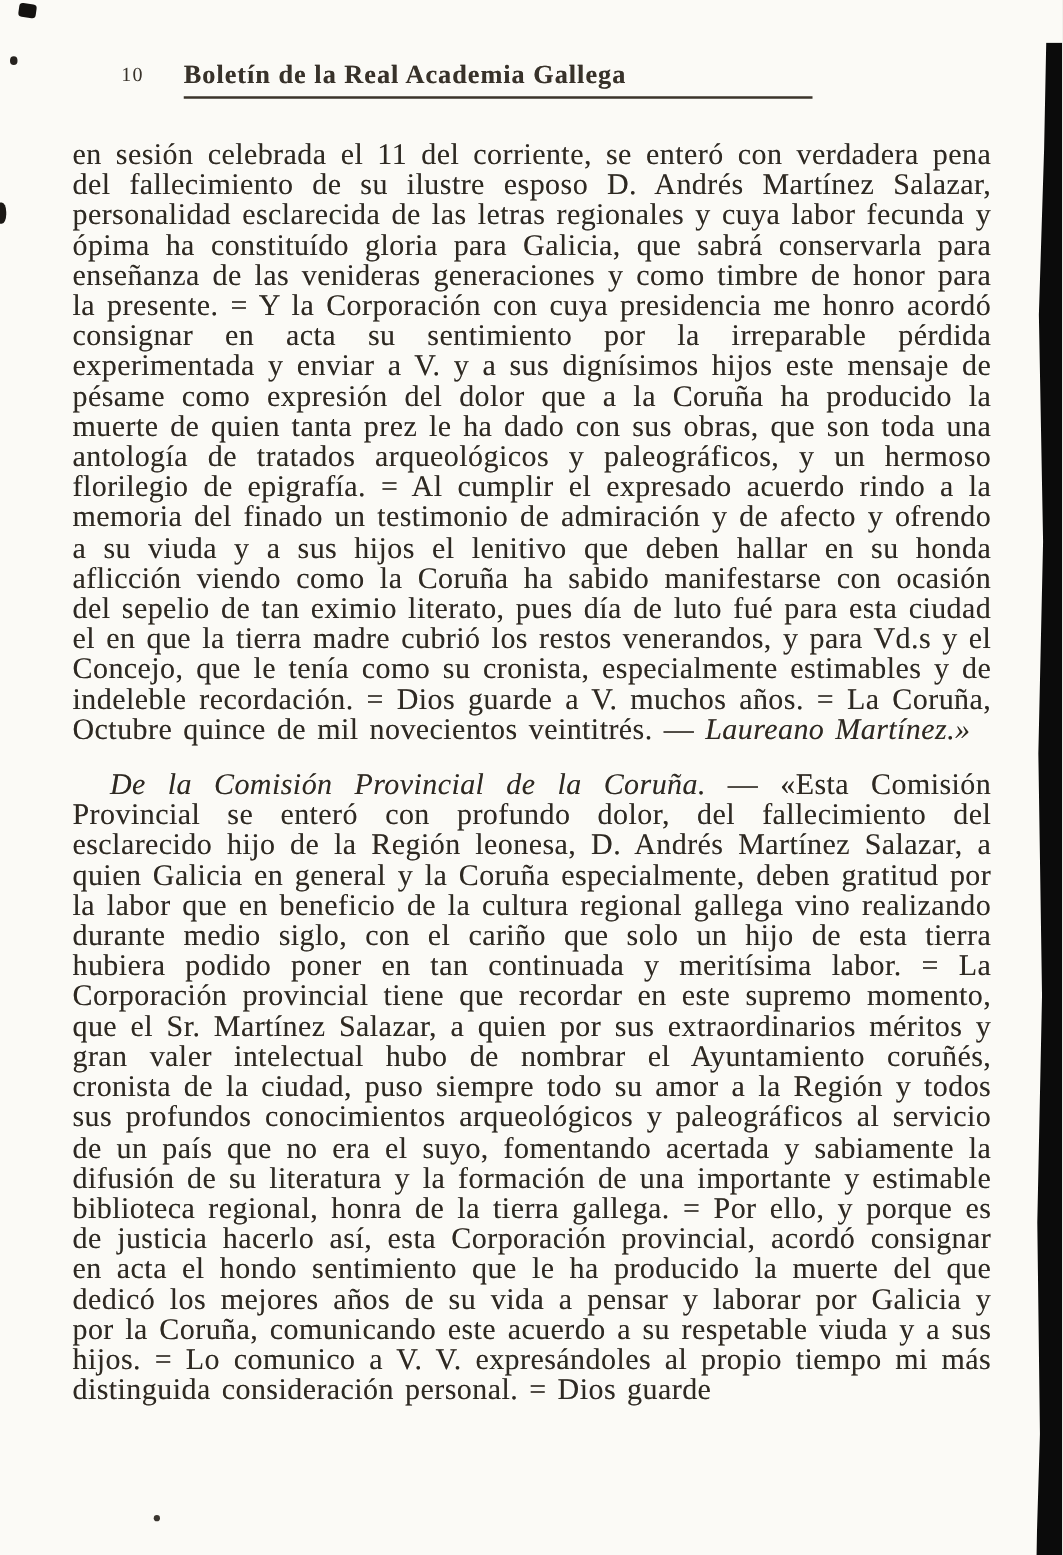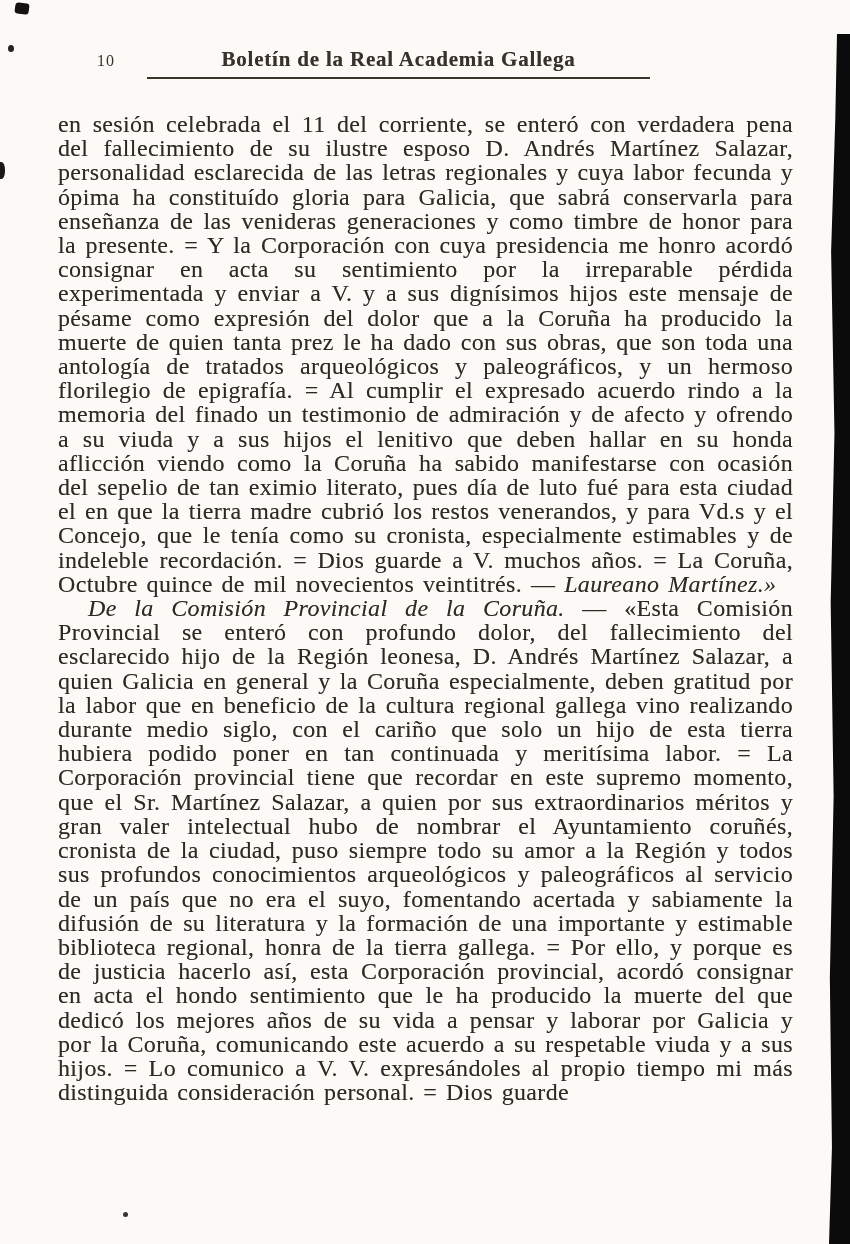--- a/index.html
+++ b/index.html
@@ -54,21 +54,20 @@
     bottom: 9px;
     font-size: 16px;
     letter-spacing: 1px;
     color: #38322a;
   }
   .header-block {
     position: absolute;
     left: 147px;
     width: 503px;
     bottom: 0;
-    text-align: center;
     border-bottom: 2px solid #3b342b;
     padding-bottom: 5px;
   }
   .page-title {
     font-size: 21px;
     font-weight: 700;
     letter-spacing: 0.8px;
     color: #38322a;
     text-shadow: 0 0 0.5px rgba(56,50,42,0.55);
     white-space: nowrap;
@@ -78,21 +77,21 @@
   .body-text {
     margin: 33px 57px 0 58px;
     font-size: 24px;
     line-height: 24.2px;
     text-align: justify;
     letter-spacing: 0.35px;
     word-spacing: 2.5px;
     text-shadow: 0 0 0.4px rgba(46,41,34,0.4);
   }
   .para { margin: 0; }
-  .para-2 { margin-top: 0; text-indent: 30px; }
+  .para-2 { margin-top: 20px; text-indent: 30px; }
   .para em { font-style: italic; }
 </style>
 </head>
 <body>
 
 <div class="page">
 
   <div class="speck speck-1"></div>
   <div class="speck speck-2"></div>
   <div class="speck speck-3"></div>

